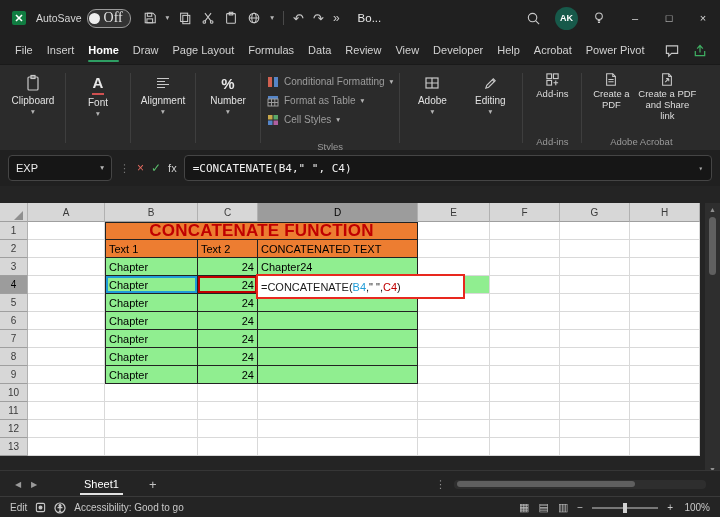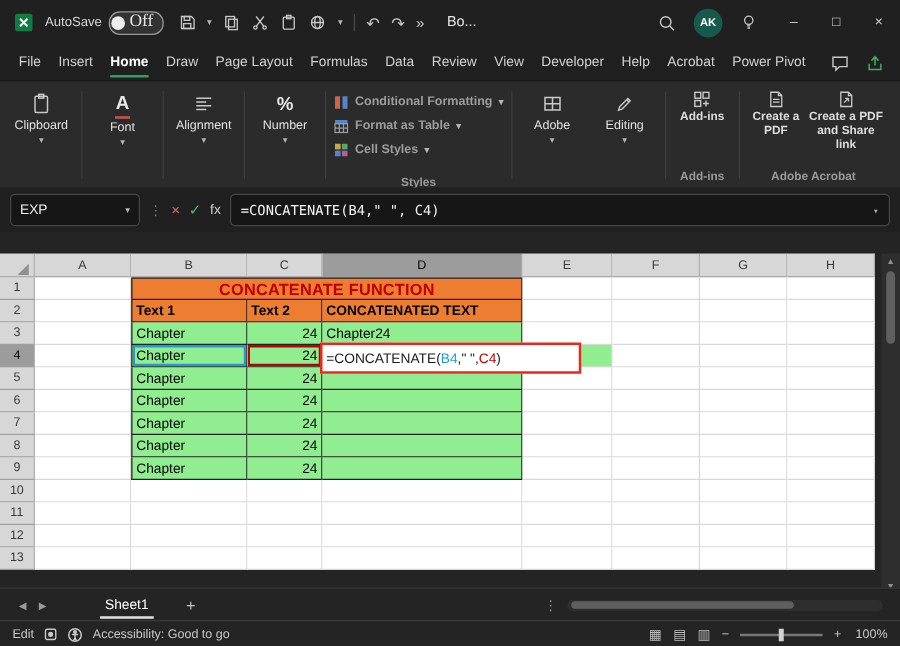--- a/index.html
+++ b/index.html
@@ -28,21 +28,21 @@
   #menu-tabs{display:flex;align-items:center;height:100%;}
   .mtab{height:100%;display:flex;align-items:center;padding:0 7px;font-size:11px;color:#d2d2d2;position:relative;white-space:nowrap;}
   .mtab.active{color:#fff;font-weight:700;}
   .mtab.active::after{content:"";position:absolute;left:7px;right:7px;bottom:2px;height:2.5px;border-radius:2px;background:#2e9e63;}
   .mright{margin-left:auto;display:flex;align-items:center;gap:12px;padding-right:4px;}
 
   
   #ribbon{position:absolute;top:64px;left:0;right:0;height:86px;background:#2b2b2b;display:flex;align-items:stretch;padding:2px 4px 0;border-top:1px solid #1a1a1a;}
   .vsep{width:1px;background:#3e3e3e;margin:6px 3px 10px;}
   .rg{display:flex;flex-direction:column;align-items:center;}
-  .full{height:84px;font-weight:bold;}
+  .full{height:84px;}
   .grow{display:flex;align-items:flex-start;}
   .bigbtn{display:flex;flex-direction:column;align-items:center;gap:2px;padding:6px 4px 0;font-size:10px;color:#e2e2e2;width:50px;text-align:center;}
   .ric{height:20px;display:flex;align-items:center;justify-content:center;}
   .fontA{font-size:15px;font-weight:700;color:#e8e8e8;border-bottom:2px solid #d05050;line-height:1.1;padding:0 1px;}
   .pct{font-size:15px;font-weight:700;color:#e8e8e8;}
   .styles-col{padding-top:5px;align-items:flex-start;}
   .srow{display:flex;align-items:center;gap:5px;height:19px;font-size:10px;color:#9d9d9d;padding:0 3px;white-space:nowrap;}
   .glabel{margin-top:auto;font-size:9.5px;color:#9a9a9a;padding:2px 0 4px;text-align:center;align-self:center;}
   .stackbtn{display:flex;flex-direction:column;align-items:center;gap:2px;font-size:9.5px;color:#dedede;text-align:center;padding-top:5px;width:52px;line-height:1.15;}
 
@@ -63,22 +63,22 @@
   #grid{position:absolute;top:17px;left:0;width:700px;display:grid;grid-template-columns:28px 77px 93px 60px 160px 72px 70px 70px 70px;grid-template-rows:19px repeat(13,18px);background:#fff;font-size:11px;color:#111;}
   .c{background:#fff;border-right:1px solid #d9d9d9;border-bottom:1px solid #d9d9d9;display:flex;align-items:center;padding:0 3px;overflow:hidden;white-space:nowrap;}
   .ch,.rh{background:#d7d7d7;color:#3a3a3a;display:flex;align-items:center;justify-content:center;font-size:10px;border-right:1px solid #b1b1b1;border-bottom:1px solid #9f9f9f;}
   .ch.hl,.rh.hl{background:#9c9c9c;color:#000;}
   .corner{justify-content:flex-end;align-items:flex-end;}
   .tri{width:0;height:0;border-left:9px solid transparent;border-bottom:9px solid #8f8f8f;margin:0 1px 1px 0;}
   .or{background:#ED7D31;border-right:1px solid #222;border-bottom:1px solid #222;color:#000;}
   .gr{background:#90EE90;border-right:1px solid #222;border-bottom:1px solid #222;color:#000;}
   .bl{border-left:1px solid #222;}
   .bt{border-top:1px solid #222;}
-  .title{justify-content:center;font-weight:700;color:#C00000;font-size:13px;letter-spacing:.2px;}
-  .hdr{font-weight:700;}
+  .title{justify-content:center;font-weight:700;color:#C00000;font-size:17px;letter-spacing:.2px;}
+  .hdr{font-weight:400;}
   .num{justify-content:flex-end;}
   .refb{box-shadow:inset 0 0 0 2px #1f9cd8;}
   .refr{box-shadow:inset 0 0 0 2px #c00000;}
   .d4{position:relative;overflow:visible;z-index:6;background:#5eead4;}
   .editbox{position:absolute;top:-2px;left:-2px;width:199px;height:21px;background:#fff;border:2px solid #E8281E;display:flex;align-items:center;padding:0 3px;white-space:nowrap;font-size:11px;}
   .efill{background:#90EE90;}
   #vscroll{position:absolute;top:17px;right:0;width:15px;height:267px;background:#2e2e2e;display:flex;flex-direction:column;align-items:center;padding:3px 0;color:#8f8f8f;font-size:7px;}
   .vthumb{width:7px;height:58px;background:#606060;border-radius:4px;margin:4px 0 auto;}
 
   

